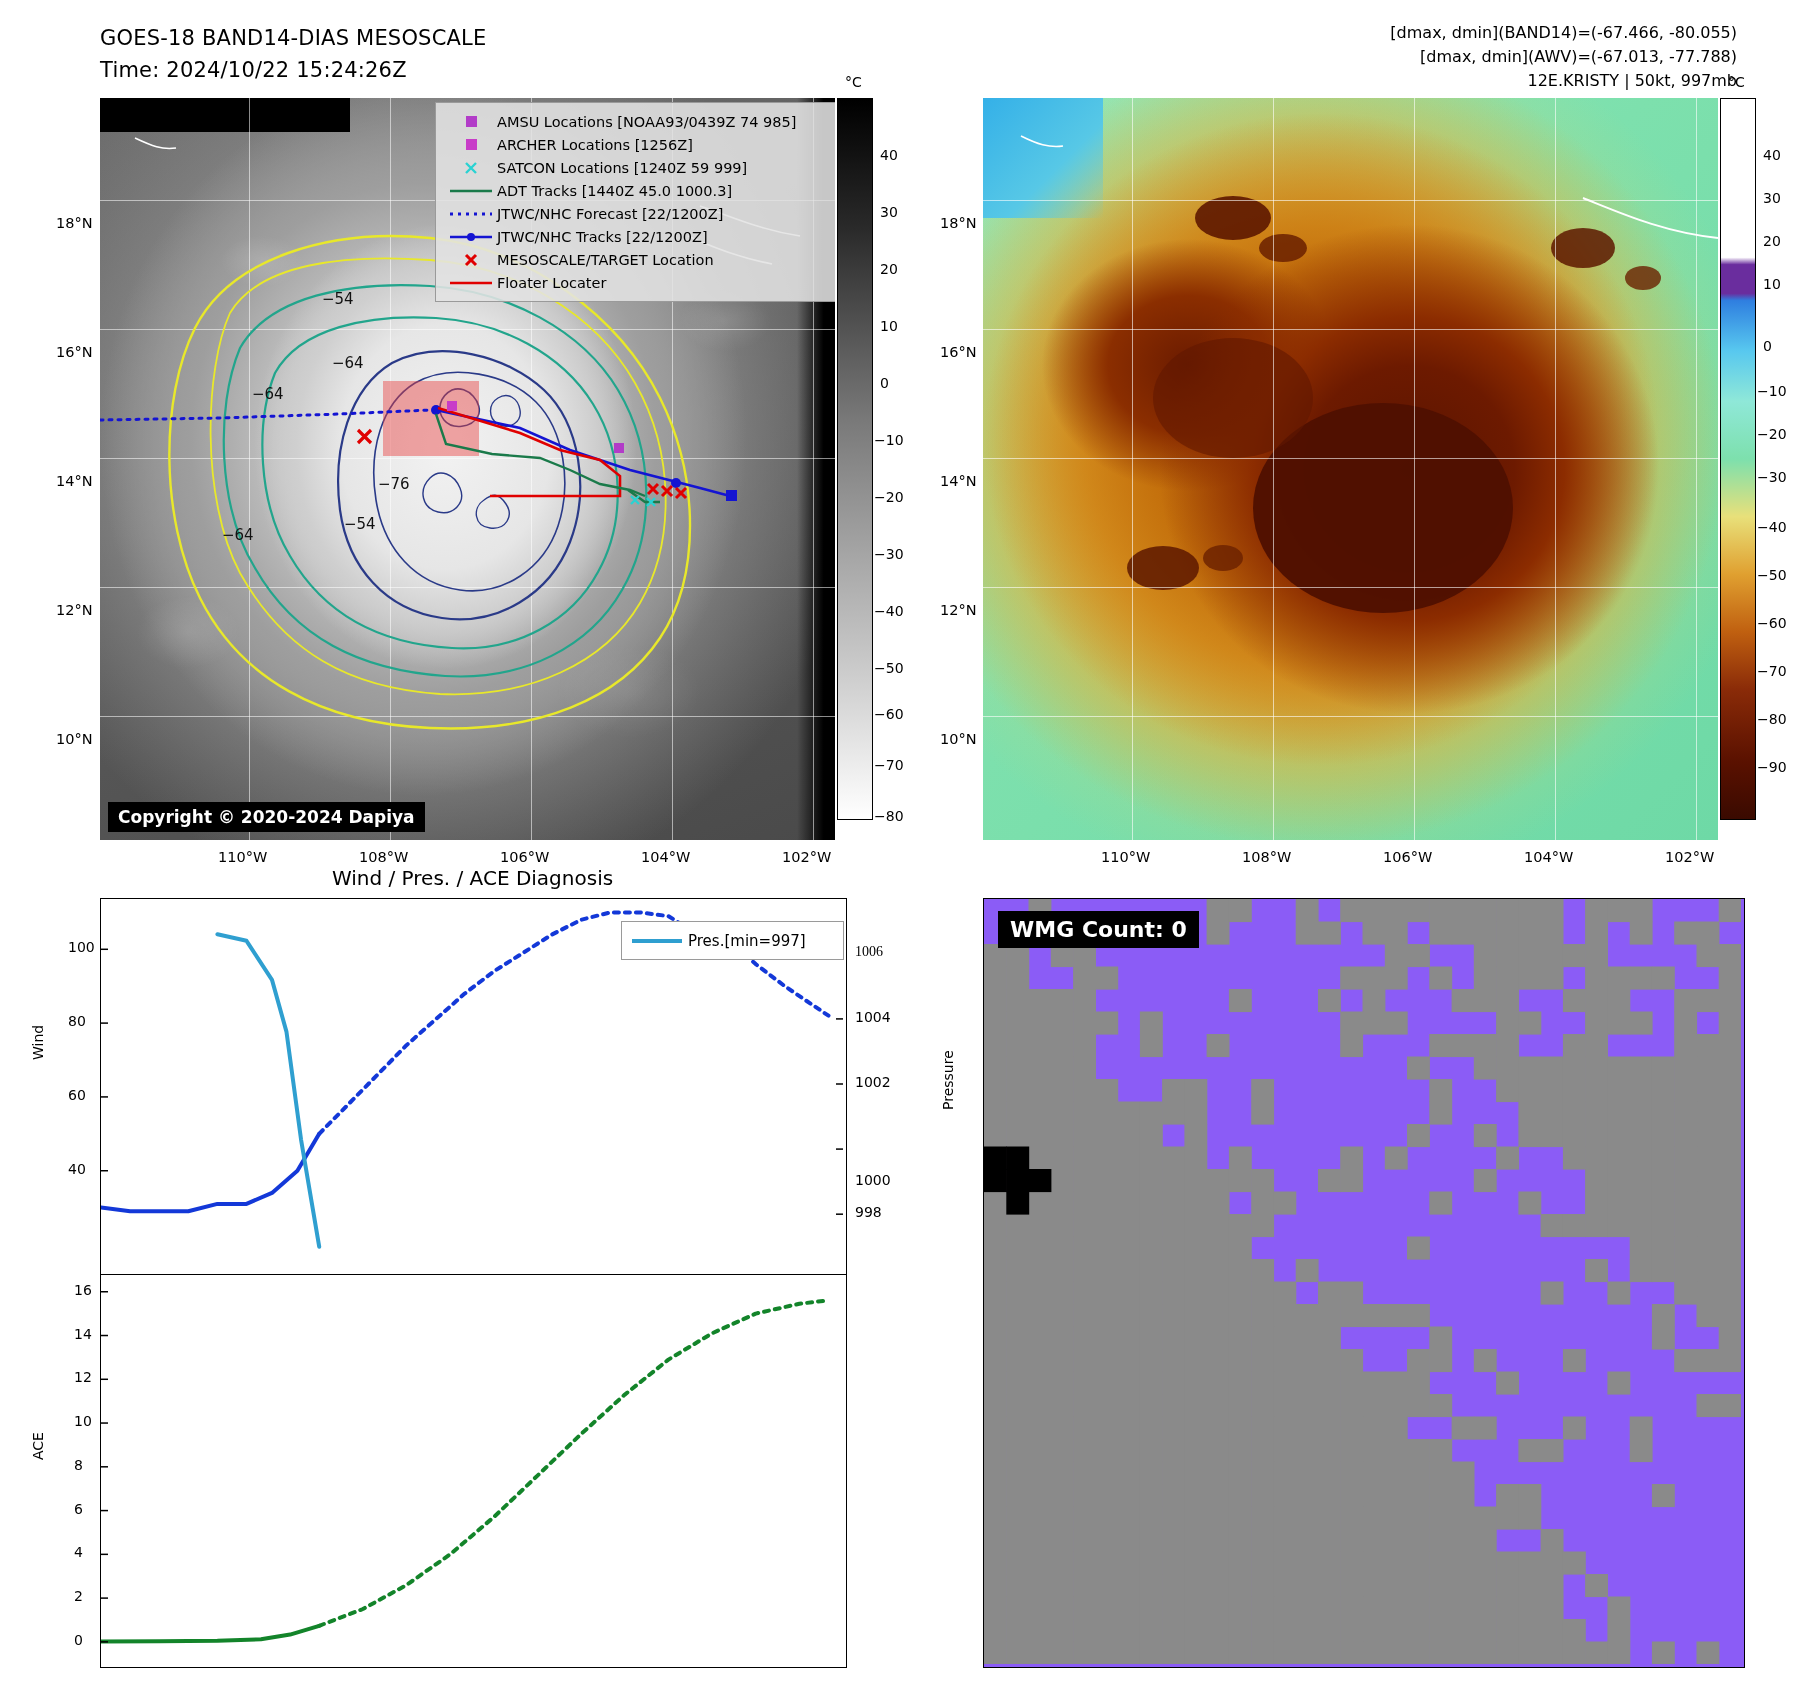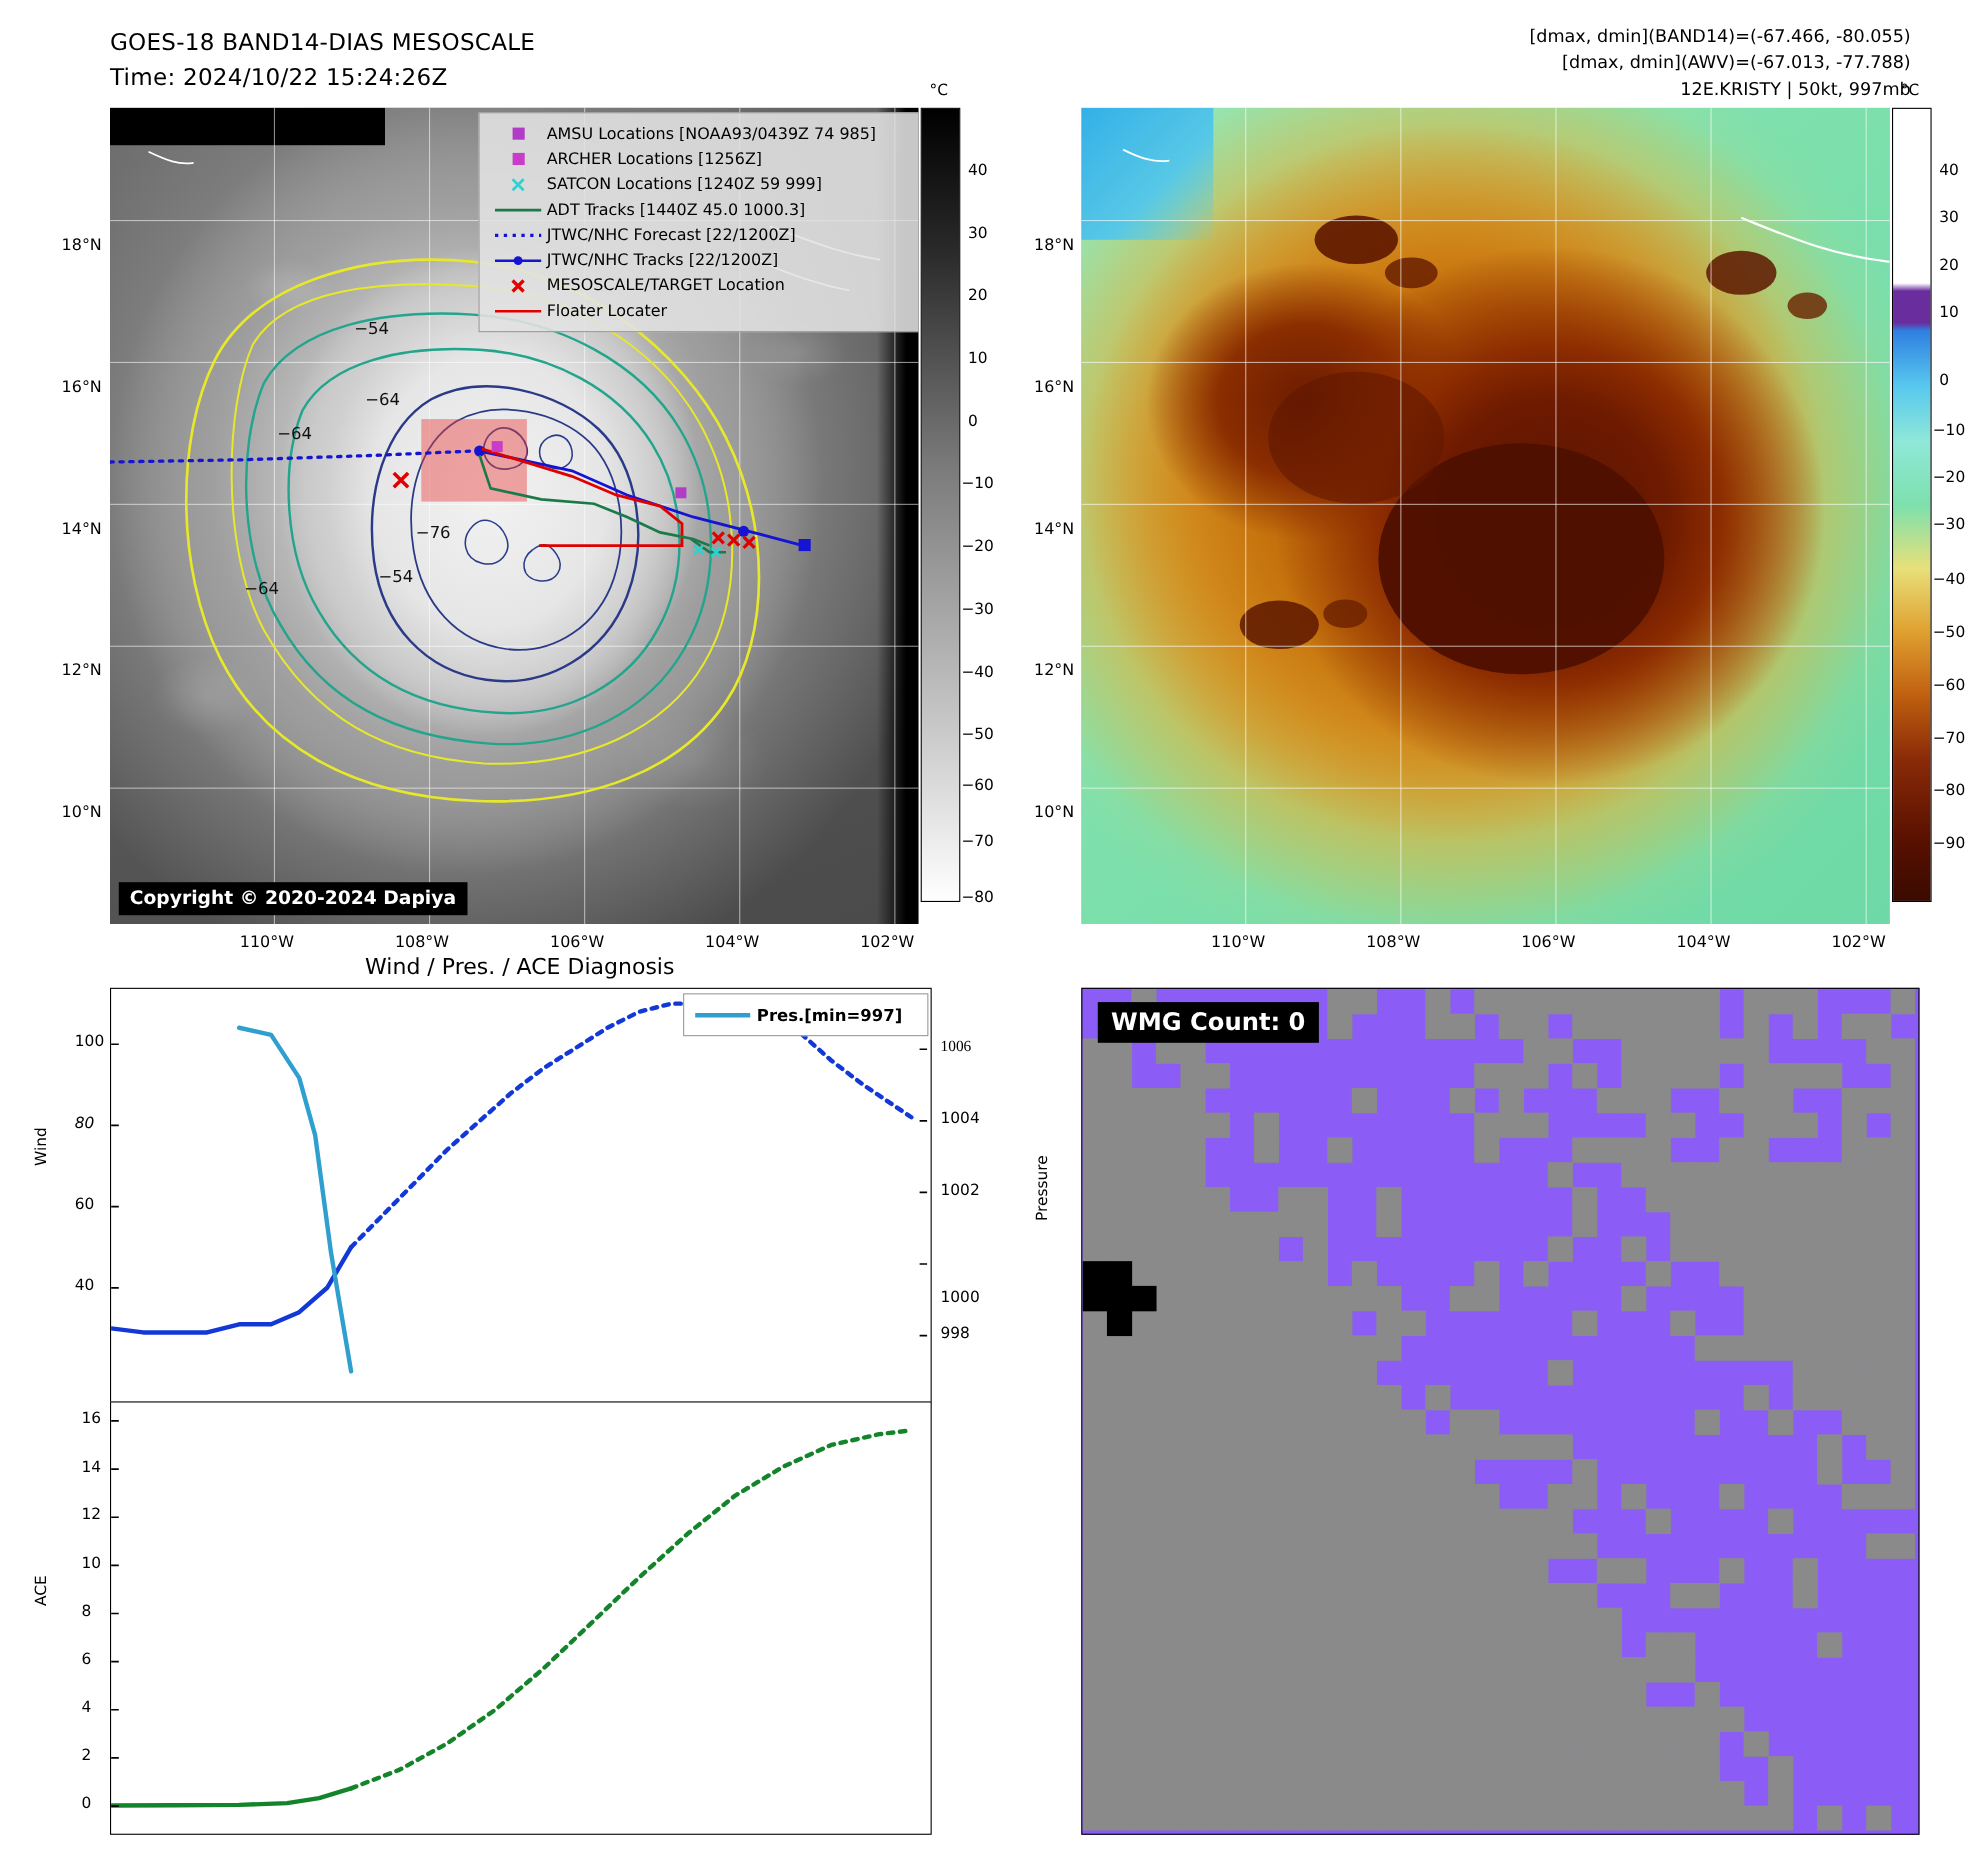--- a/index.html
+++ b/index.html
@@ -311,35 +311,35 @@
       <line x1="0" y1="271.7319587628865" x2="7" y2="271.7319587628865" stroke="#000" stroke-width="1.5"></line>
       <line x1="0" y1="197.91752577319585" x2="7" y2="197.91752577319585" stroke="#000" stroke-width="1.5"></line>
       <line x1="0" y1="124.10309278350519" x2="7" y2="124.10309278350519" stroke="#000" stroke-width="1.5"></line>
       <line x1="0" y1="50.28865979381442" x2="7" y2="50.28865979381442" stroke="#000" stroke-width="1.5"></line>
       <line x1="735" y1="315.18181818181824" x2="742" y2="315.18181818181824" stroke="#000" stroke-width="1.5"></line>
       <line x1="735" y1="250.090909090909" x2="742" y2="250.090909090909" stroke="#000" stroke-width="1.5"></line>
       <line x1="735" y1="185" x2="742" y2="185" stroke="#000" stroke-width="1.5"></line>
       <line x1="735" y1="119.90909090909099" x2="742" y2="119.90909090909099" stroke="#000" stroke-width="1.5"></line>
       <line x1="735" y1="54.818181818181756" x2="742" y2="54.818181818181756" stroke="#000" stroke-width="1.5"></line>
     </svg>
-  <div class="chartlegend" style="left:520px;top:4px;width:205px;font-weight:bold;">
+  <div class="chartlegend" style="left:520px;top:22px;width:205px;">
     <div class="clrow">
       <span class="clsym"><svg width="54" height="10">
             <line x1="2" y1="5" x2="52" y2="5" stroke="#2f9fd0" stroke-width="4"></line>
           </svg></span>
       <span>Pres.[min=997]</span>
     </div>
   </div>
 </div>
 <div class="panel ylabel" style="left:30px;top:1060px;font-size:14px;">Wind</div>
 <div class="panel ylabel" style="left:940px;top:1110px;font-size:14px;">Pressure</div>
 <div id="wind-yticks" class="panel" style="left:0;top:0;">
     <div class="panel tick" style="left: 68px; top: 1160.73px;">40</div>
     <div class="panel tick" style="left: 68px; top: 1086.92px;">60</div>
-    <div class="panel tick" style="left: 68px; top: 1013.1px; font-style: italic;">80</div>
+    <div class="panel tick" style="left: 68px; top: 1013.1px;">80</div>
     <div class="panel tick" style="left: 68px; top: 939.289px;">100</div>
   </div>
 <div id="pres-yticks" class="panel" style="left:0;top:0;">
     <div class="panel tick" style="left: 855px; top: 1204.18px;">998</div>
     <div class="panel tick" style="left: 855px; top: 1172px;">1000</div>
     <div class="panel tick" style="left: 855px; top: 1074px;">1002</div>
     <div class="panel tick" style="left: 855px; top: 1008.91px;">1004</div>
     <div class="panel tick" style="left: 855px; top: 943.818px; font-family: Liberation Serif, serif;">1006</div>
   </div>
 

